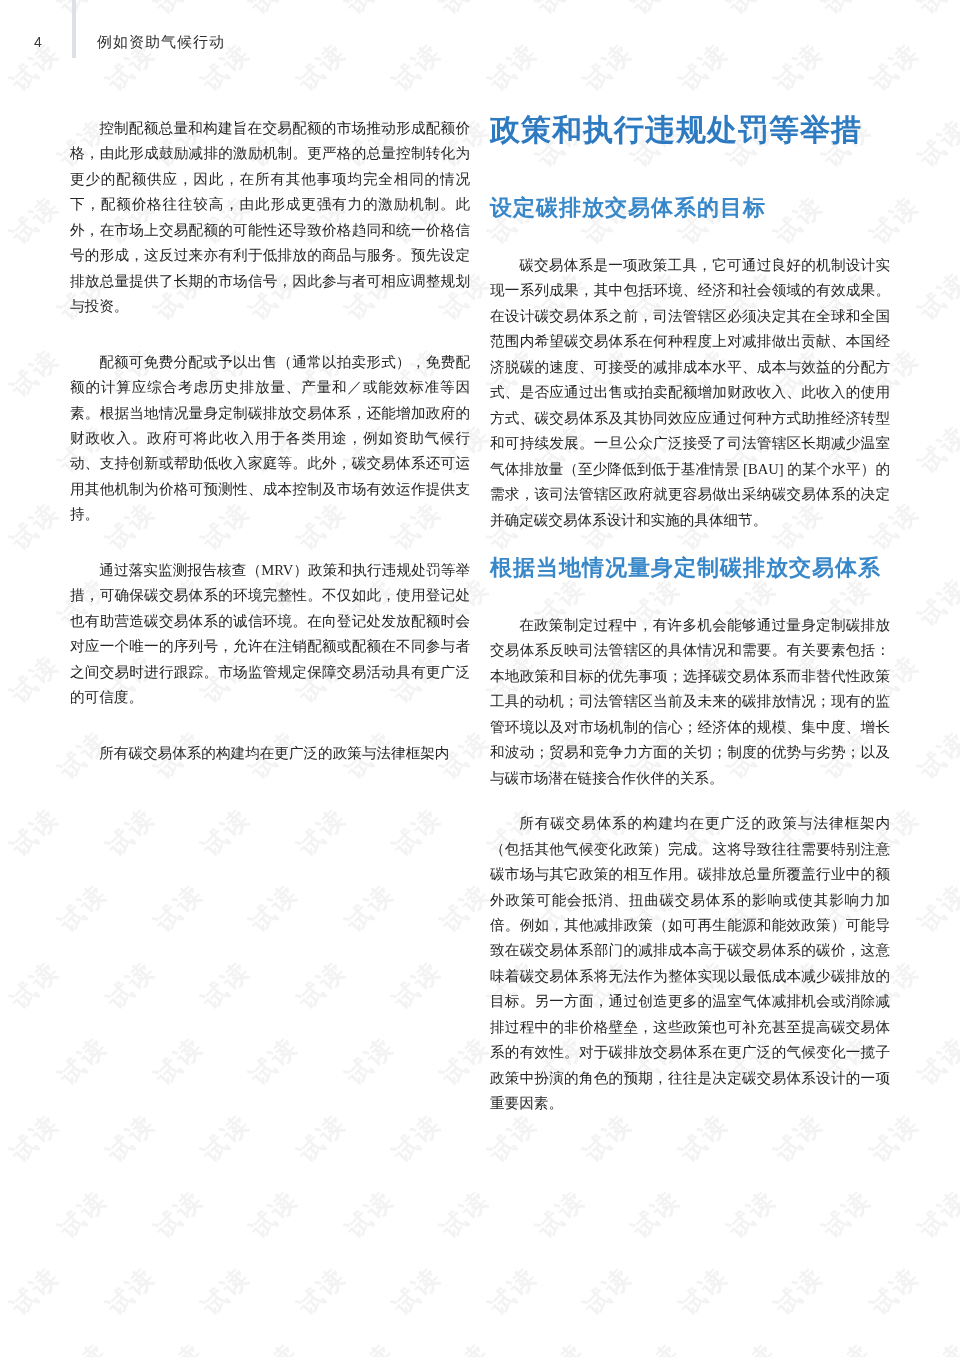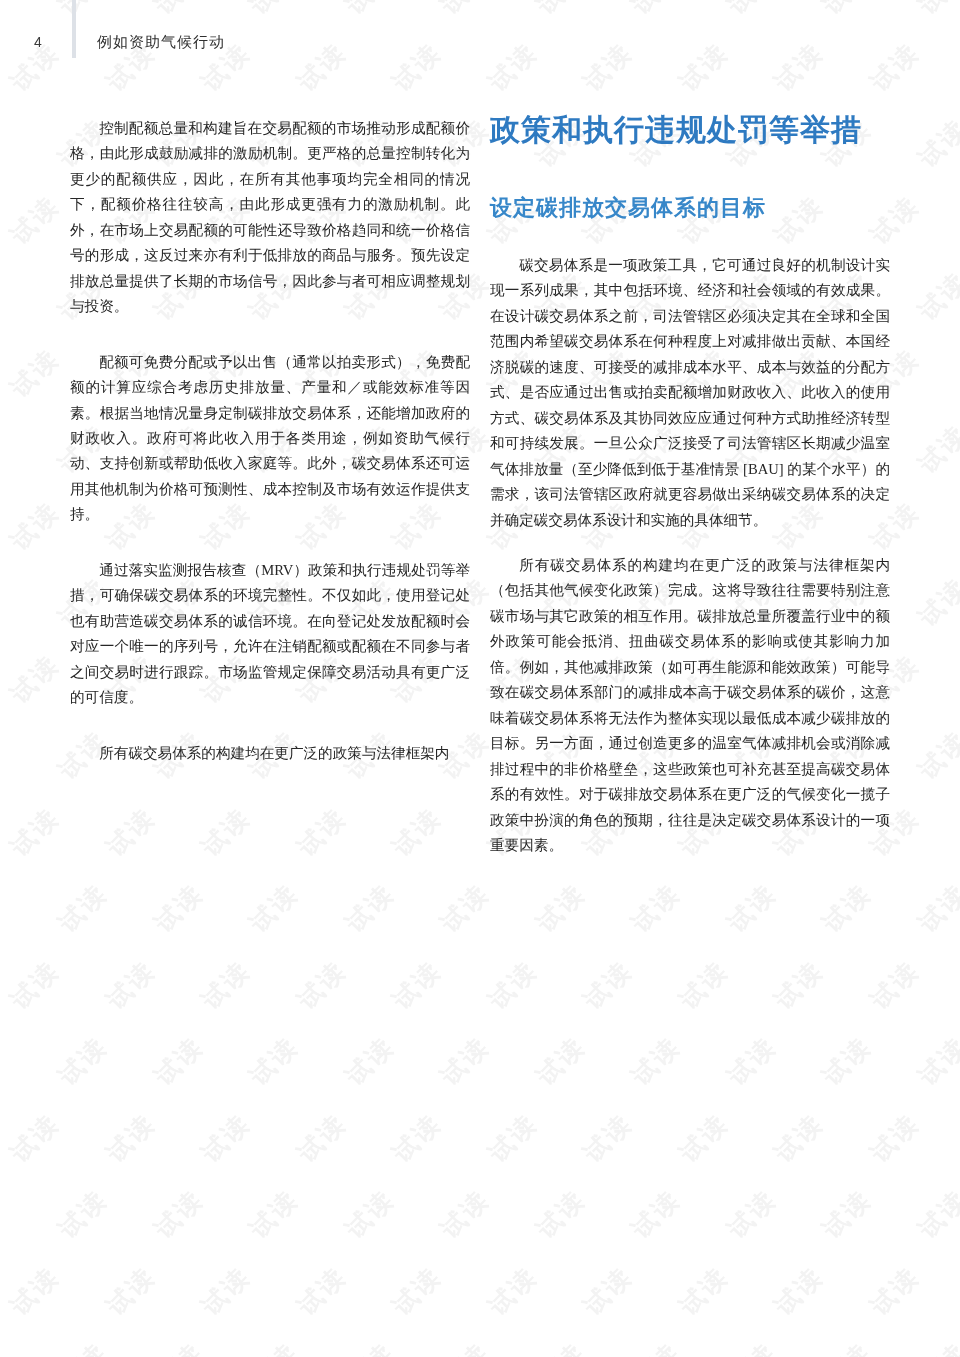--- a/index.html
+++ b/index.html
@@ -279,19 +279,23 @@
   </div>
 
   <div class="col col-right">
     <h1 class="doc-title">政策和执行违规处罚等举措</h1>
 
     <section>
       <h2 class="sec-heading">设定碳排放交易体系的目标</h2>
       <p>碳交易体系是一项政策工具，它可通过良好的机制设计实现一系列成果，其中包括环境、经济和社会领域的有效成果。在设计碳交易体系之前，司法管辖区必须决定其在全球和全国范围内希望碳交易体系在何种程度上对减排做出贡献、本国经济脱碳的速度、可接受的减排成本水平、成本与效益的分配方式、是否应通过出售或拍卖配额增加财政收入、此收入的使用方式、碳交易体系及其协同效应应通过何种方式助推经济转型和可持续发展。一旦公众广泛接受了司法管辖区长期减少温室气体排放量（至少降低到低于基准情景 [BAU] 的某个水平）的需求，该司法管辖区政府就更容易做出采纳碳交易体系的决定并确定碳交易体系设计和实施的具体细节。</p>
     </section>
 
+    <section>
+      <h2 class="sec-heading">根据当地情况量身定制碳排放交易体系</h2>
+      <p>在政策制定过程中，有许多机会能够通过量身定制碳排放交易体系反映司法管辖区的具体情况和需要。有关要素包括：本地政策和目标的优先事项；选择碳交易体系而非替代性政策工具的动机；司法管辖区当前及未来的碳排放情况；现有的监管环境以及对市场机制的信心；经济体的规模、集中度、增长和波动；贸易和竞争力方面的关切；制度的优势与劣势；以及与碳市场潜在链接合作伙伴的关系。</p>
+    </section>
 
     <section>
       <p>所有碳交易体系的构建均在更广泛的政策与法律框架内（包括其他气候变化政策）完成。这将导致往往需要特别注意碳市场与其它政策的相互作用。碳排放总量所覆盖行业中的额外政策可能会抵消、扭曲碳交易体系的影响或使其影响力加倍。例如，其他减排政策（如可再生能源和能效政策）可能导致在碳交易体系部门的减排成本高于碳交易体系的碳价，这意味着碳交易体系将无法作为整体实现以最低成本减少碳排放的目标。另一方面，通过创造更多的温室气体减排机会或消除减排过程中的非价格壁垒，这些政策也可补充甚至提高碳交易体系的有效性。对于碳排放交易体系在更广泛的气候变化一揽子政策中扮演的角色的预期，往往是决定碳交易体系设计的一项重要因素。</p>
     </section>
   </div>
 
 </div>
 
 </body></html>

